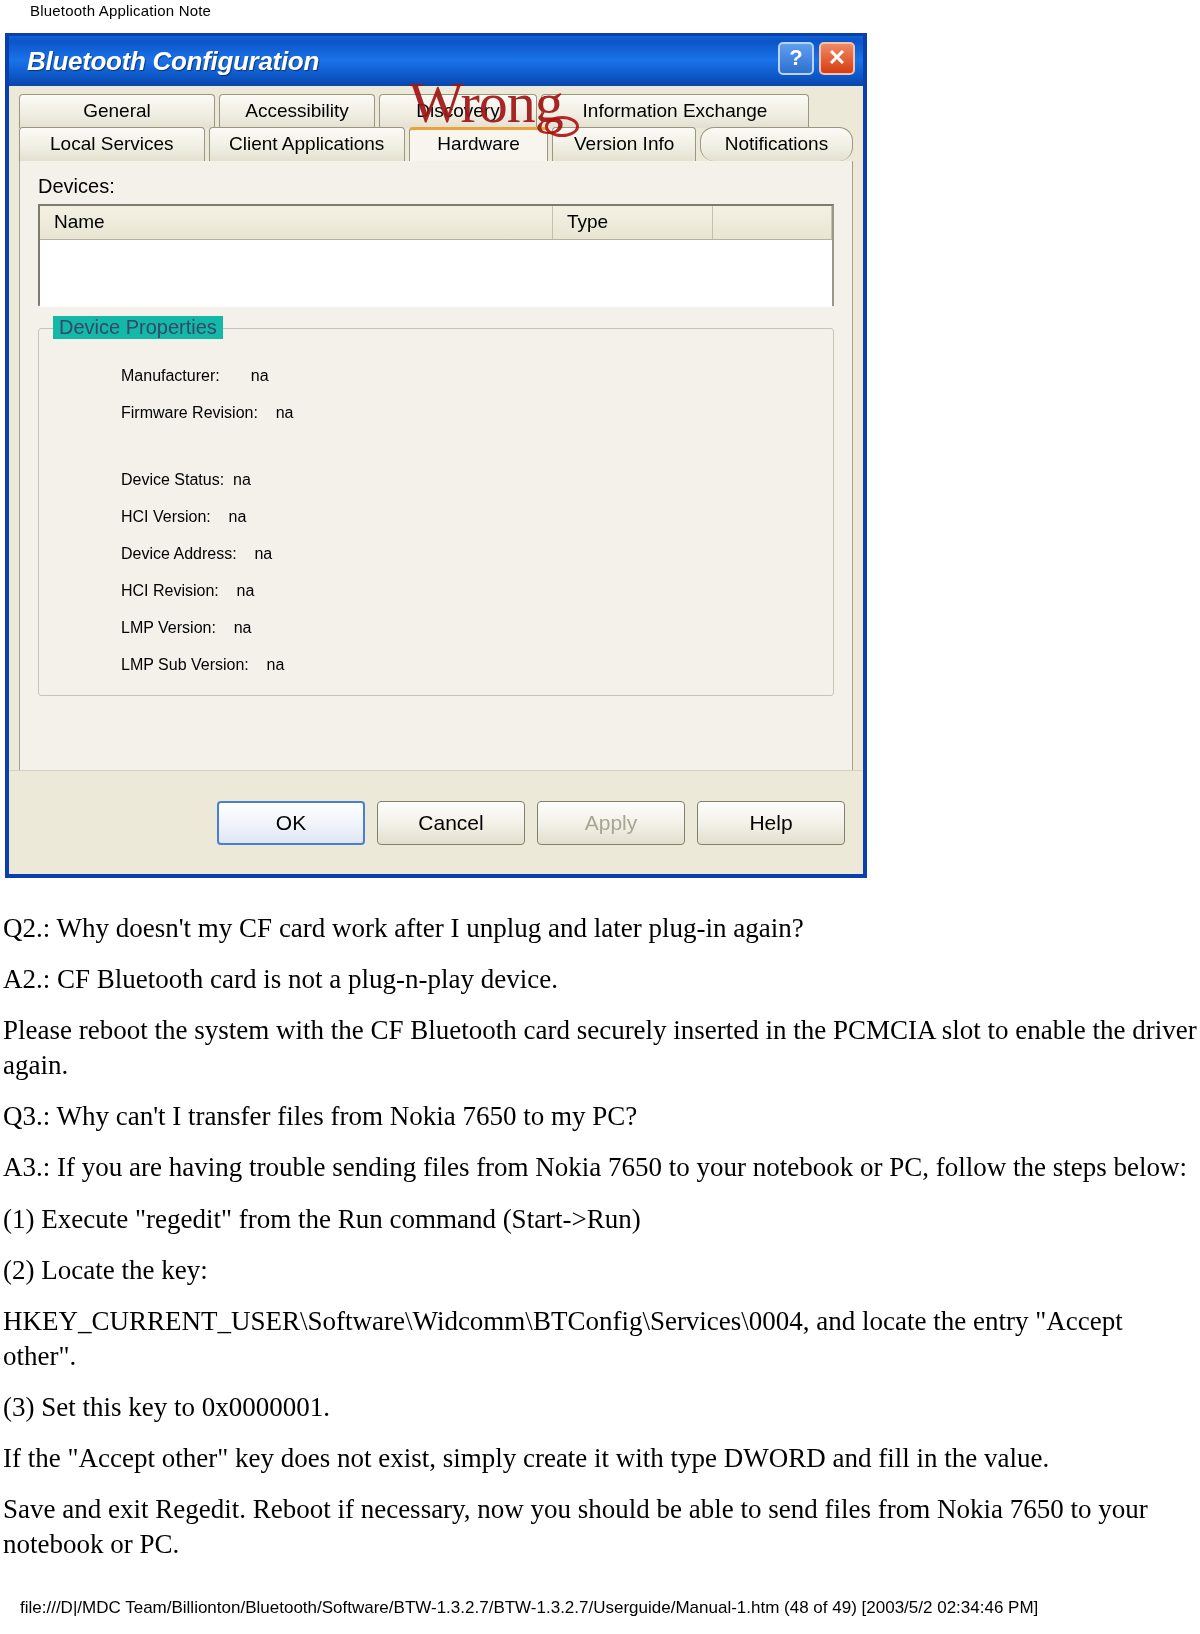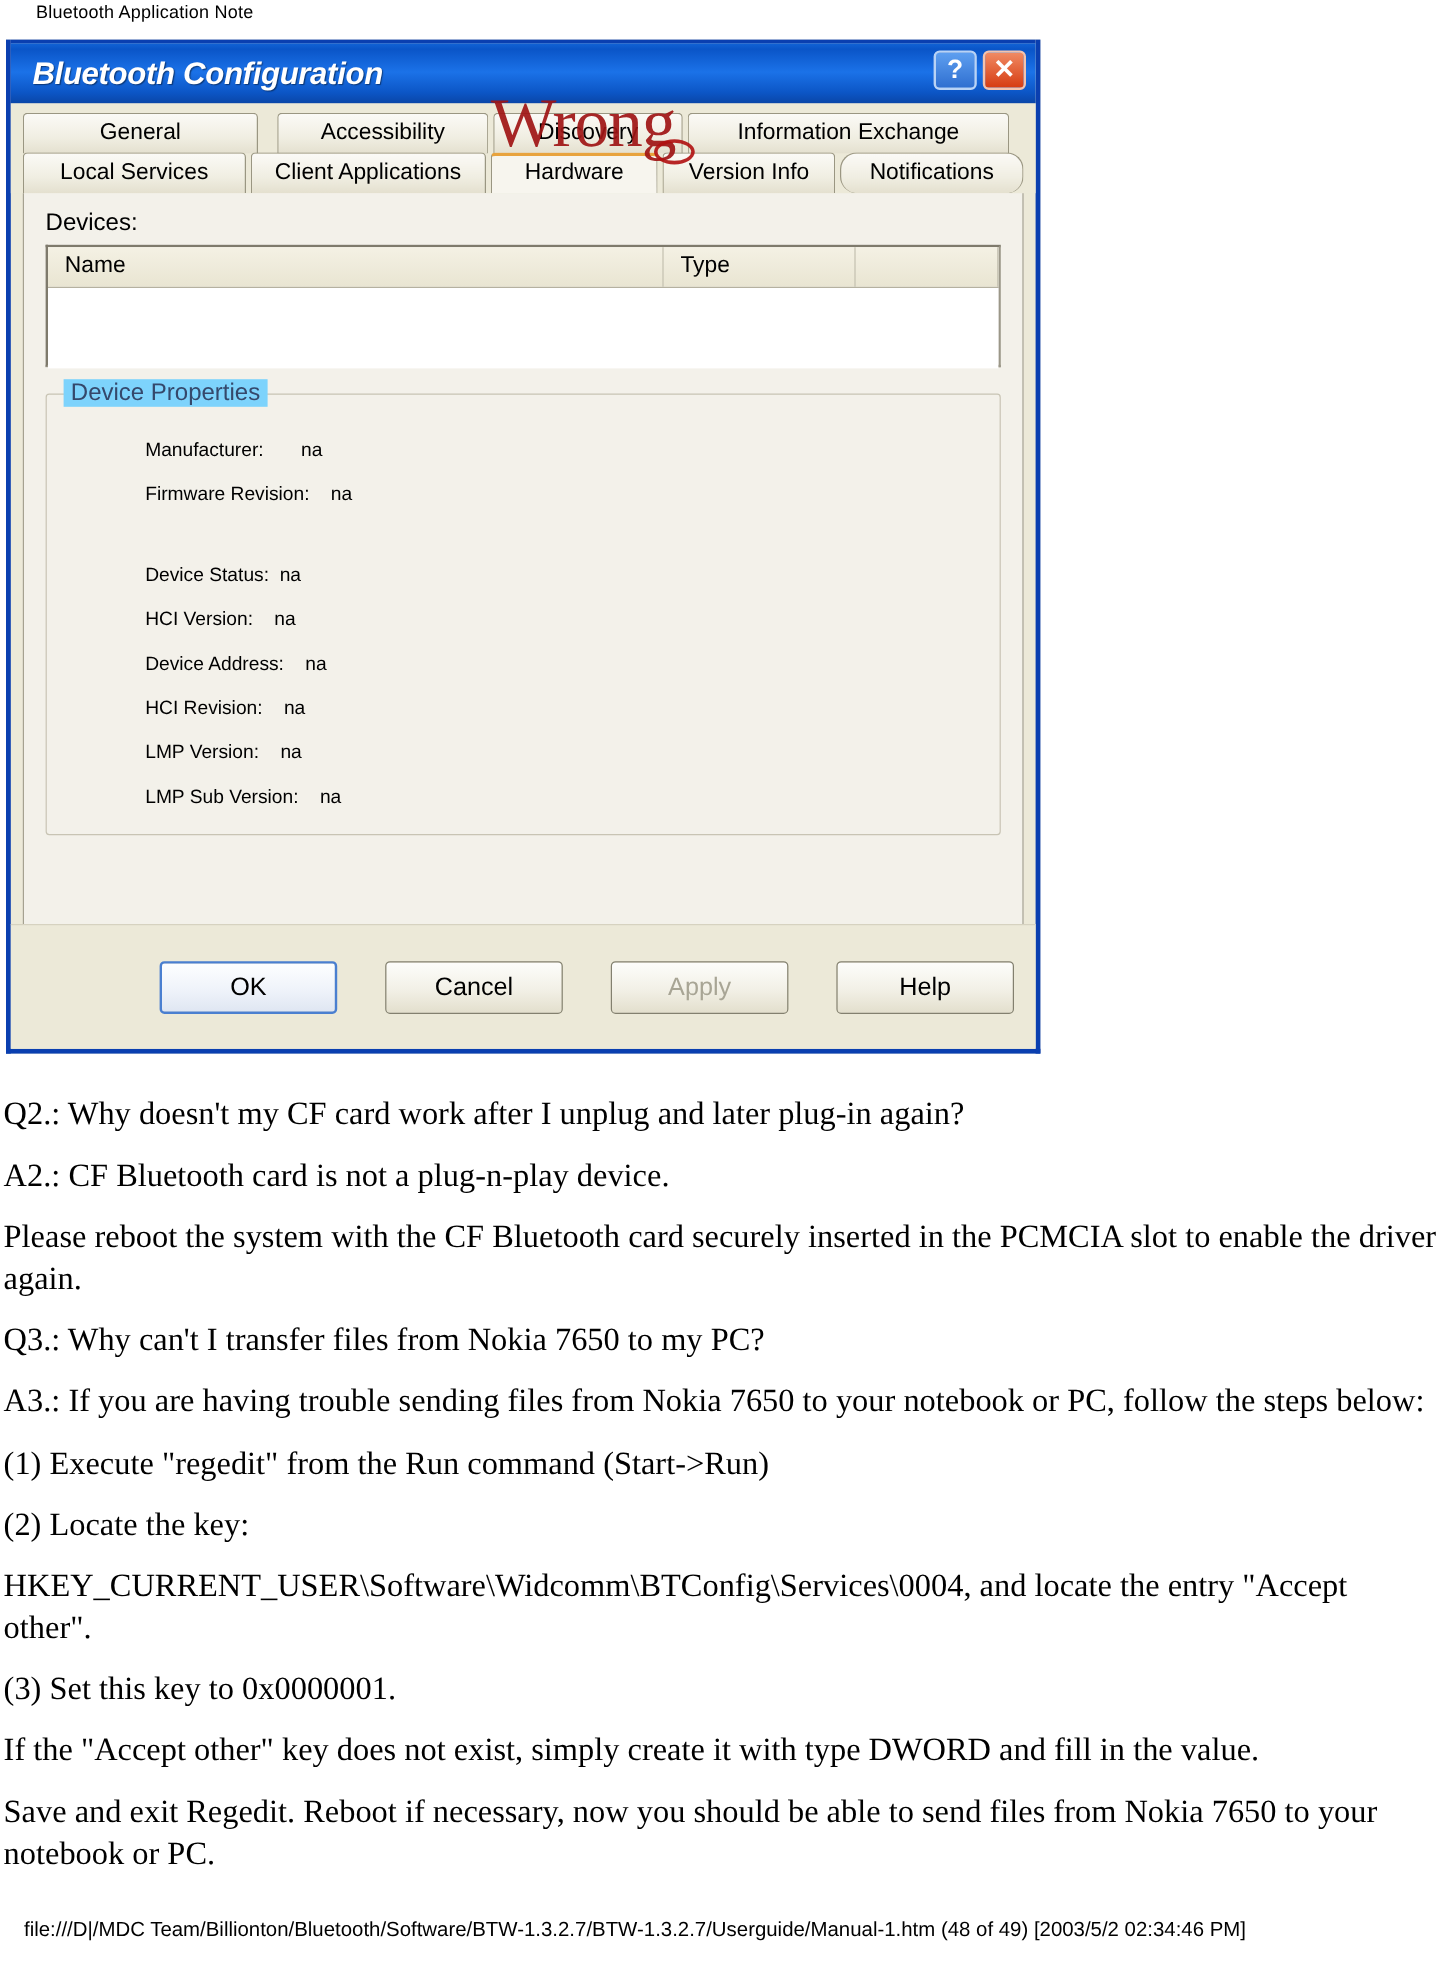--- a/index.html
+++ b/index.html
@@ -141,21 +141,21 @@
     line-height: 1.15;
   }
   .tab.active {
     background: #f7f5ee;
     border-top: 3px solid #e8a33d;
     position: relative;
     z-index: 5;
     padding-top: 3px;
   }
   .tab.t-general { width: 196px; }
-  .tab.t-accessibility { width: 176px; margin-left: 12px; }
+  .tab.t-accessibility { width: 156px; }
   .tab.t-discovery { width: 158px; }
   .tab.t-infoexchange { width: 268px; }
   .tab.t-local { width: 194px; }
   .tab.t-client { width: 205px; }
   .tab.t-hardware { width: 146px; }
   .tab.t-version { width: 150px; }
   .tab.t-notif { width: 160px; border-radius: 14px; }
 
   
   .tab-panel {
@@ -210,21 +210,21 @@
     border-radius: 3px;
     height: 368px;
     box-sizing: border-box;
     position: relative;
     padding: 22px 0 0 0;
   }
   .groupbox-title {
     position: absolute;
     top: -13px;
     left: 14px;
-    background: #7dd3fc;
+    background: #14b8a6;
     padding: 0 6px;
     font-size: 20px;
     color: #35486b;
   }
   .prop-list {
     padding-left: 38px;
     padding-top: 6px;
   }
   .prop-row {
     font-size: 16px;
@@ -241,21 +241,21 @@
     left: 0;
     right: 0;
     bottom: 0;
     height: 104px;
     background: #ece9d8;
     border-top: 1px solid #d6d2c0;
     display: flex;
     align-items: center;
     justify-content: flex-end;
     padding-right: 18px;
-    gap: 40px;
+    gap: 12px;
     box-sizing: border-box;
   }
   .btn {
     width: 148px;
     height: 44px;
     font-size: 21px;
     font-family: "Liberation Sans", sans-serif;
     background: linear-gradient(180deg,#fdfdfb 0%, #f2f0e6 55%, #e3dfcd 100%);
     border: 1px solid #83806f;
     border-radius: 4px;

